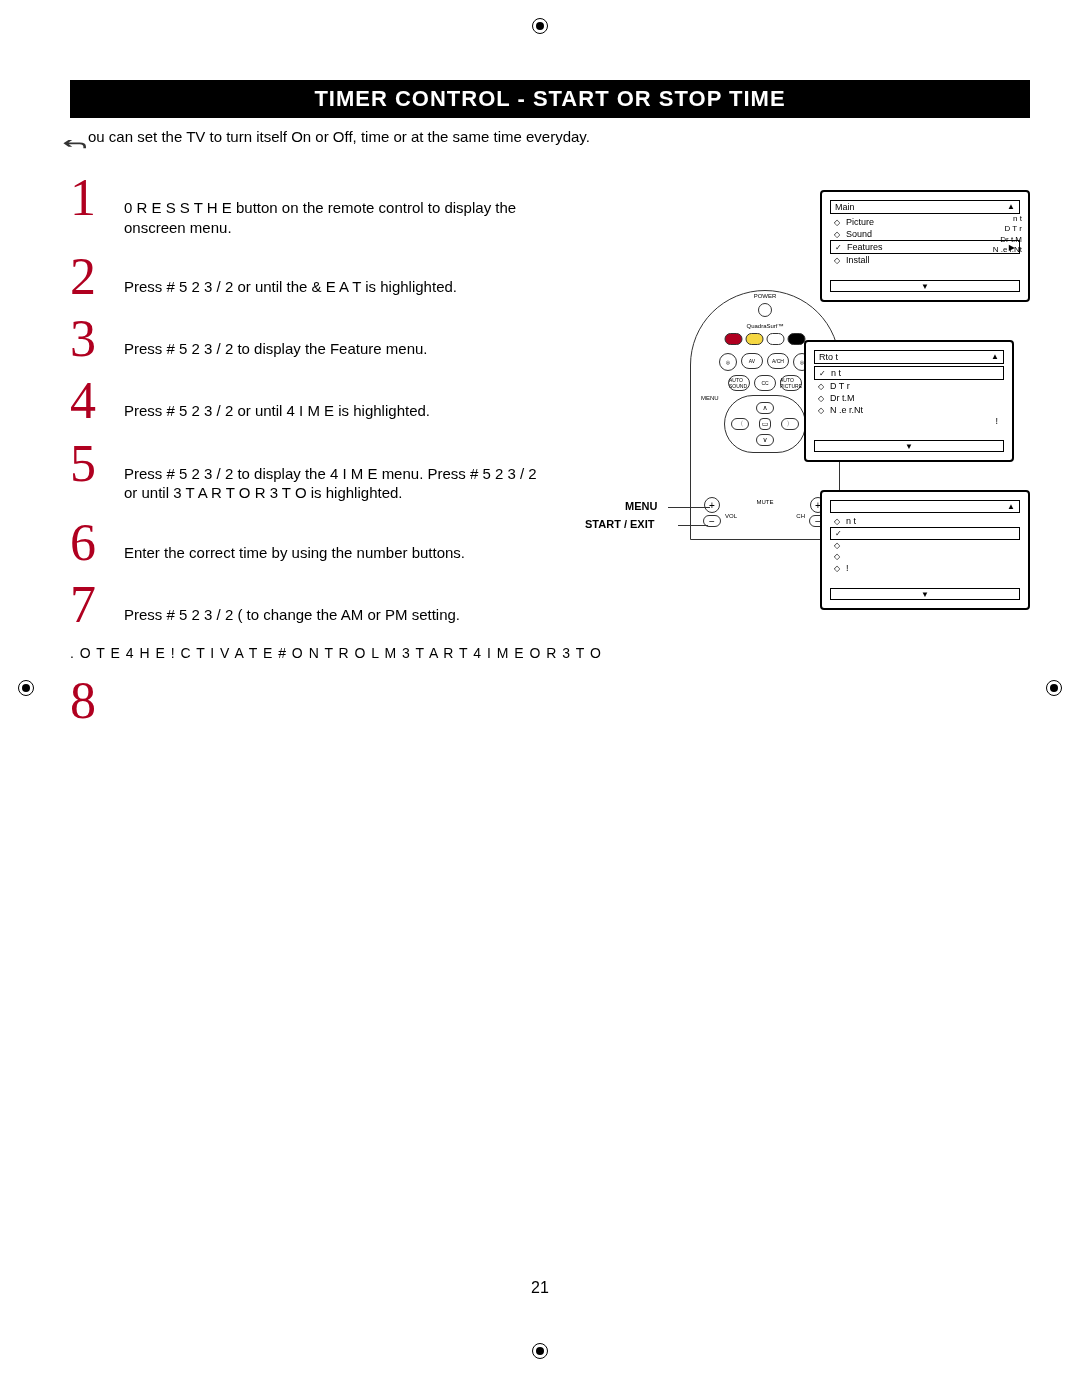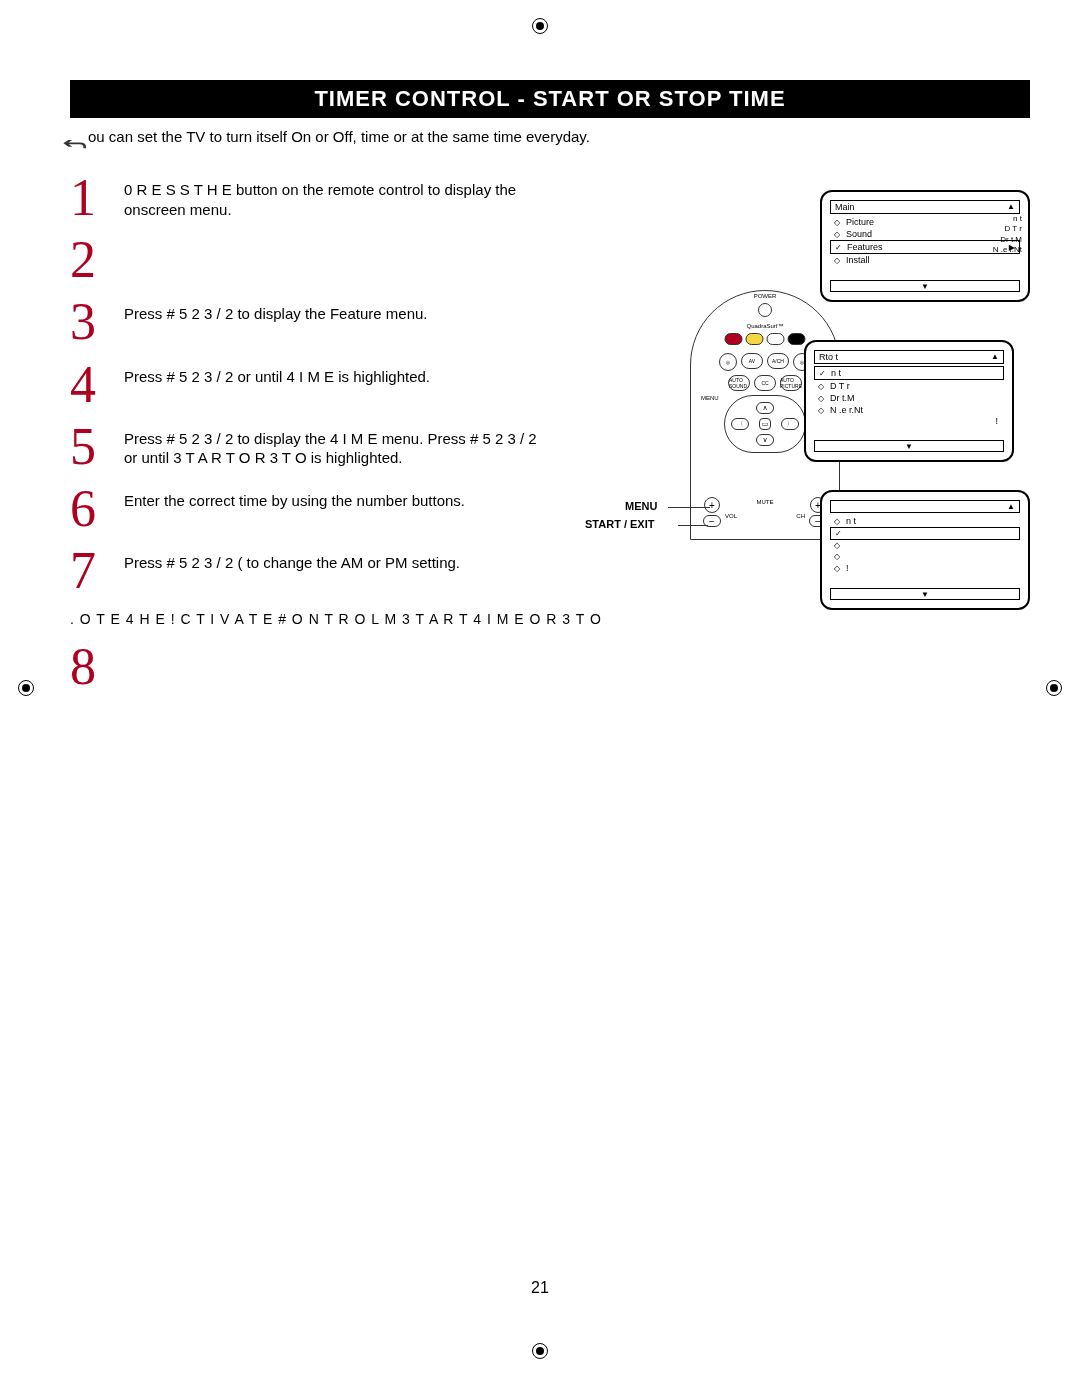--- a/index.html
+++ b/index.html
@@ -67,21 +67,21 @@
       align-items: flex-start;
     }
     .step-num {
       font-family: "Times New Roman", serif;
       font-size: 52px;
       color: #b00020;
       width: 54px;
       line-height: 0.85;
       font-weight: normal;
     }
-    .step-text { flex: 0 0 430px; font-size: 15px; line-height: 1.3; padding-top: 4px; }
+    .step-text { flex: 0 0 430px; font-size: 15px; line-height: 1.3; padding-top: 4px; margin-top: 18px; }
     .note-text { font-size: 14px; margin-left: 0; margin-bottom: 18px; letter-spacing: 1px; }
     .remote-diag {
       position: absolute;
       top: 210px;
       left: 560px;
       width: 210px;
       height: 260px;
     }
     .remote-outline {
       width: 150px;
@@ -131,21 +131,21 @@
     }
     .callout-menu { top: 210px; left: -5px; }
     .callout-status { top: 228px; left: -45px; }
     .callout-line { position: absolute; background: #333; height: 1px; }
     .line-menu { top: 217px; left: 38px; width: 42px; }
     .line-status { top: 235px; left: 48px; width: 30px; }
     .menu-box {
       position: absolute;
       width: 210px;
       border: 2px solid #000;
-      border-radius: 12px;
+      border-radius: 4px;
       padding: 8px;
       font-size: 9px;
       background: #fff;
     }
     .menu-box .menu-title-row { border: 1px solid #000; padding: 1px 4px; display: flex; justify-content: space-between; margin-bottom: 2px; }
     .menu-box .menu-title-row .arr { font-size: 8px; }
     .menu-box .item { padding: 1px 4px; display: flex; align-items: center; }
     .menu-box .item .diamond { margin-right: 4px; font-size: 8px; display: inline-block; width: 8px; }
     .menu-box .item.sel { border: 1px solid #000; }
     .menu-box .item.sel .arr-r { margin-left: auto; font-size: 8px; }
@@ -185,20 +185,21 @@
 
   <div class="steps">
 
     <div class="step-row">
       <div class="step-num">1</div>
       <div class="step-text">0 R E S S   T H E button on the remote control to display the onscreen menu.</div>
     </div>
 
     <div class="step-row">
       <div class="step-num">2</div>
+      <div class="step-text">Press  # 5 2 3 / 2      or     until the  &amp; E A T is highlighted.</div>
     </div>
 
     <div class="step-row">
       <div class="step-num">3</div>
       <div class="step-text">Press  # 5 2 3 / 2    to display the Feature menu.</div>
     </div>
 
     <div class="step-row">
       <div class="step-num">4</div>
       <div class="step-text">Press  # 5 2 3 / 2     or     until  4 I M E is highlighted.</div>

